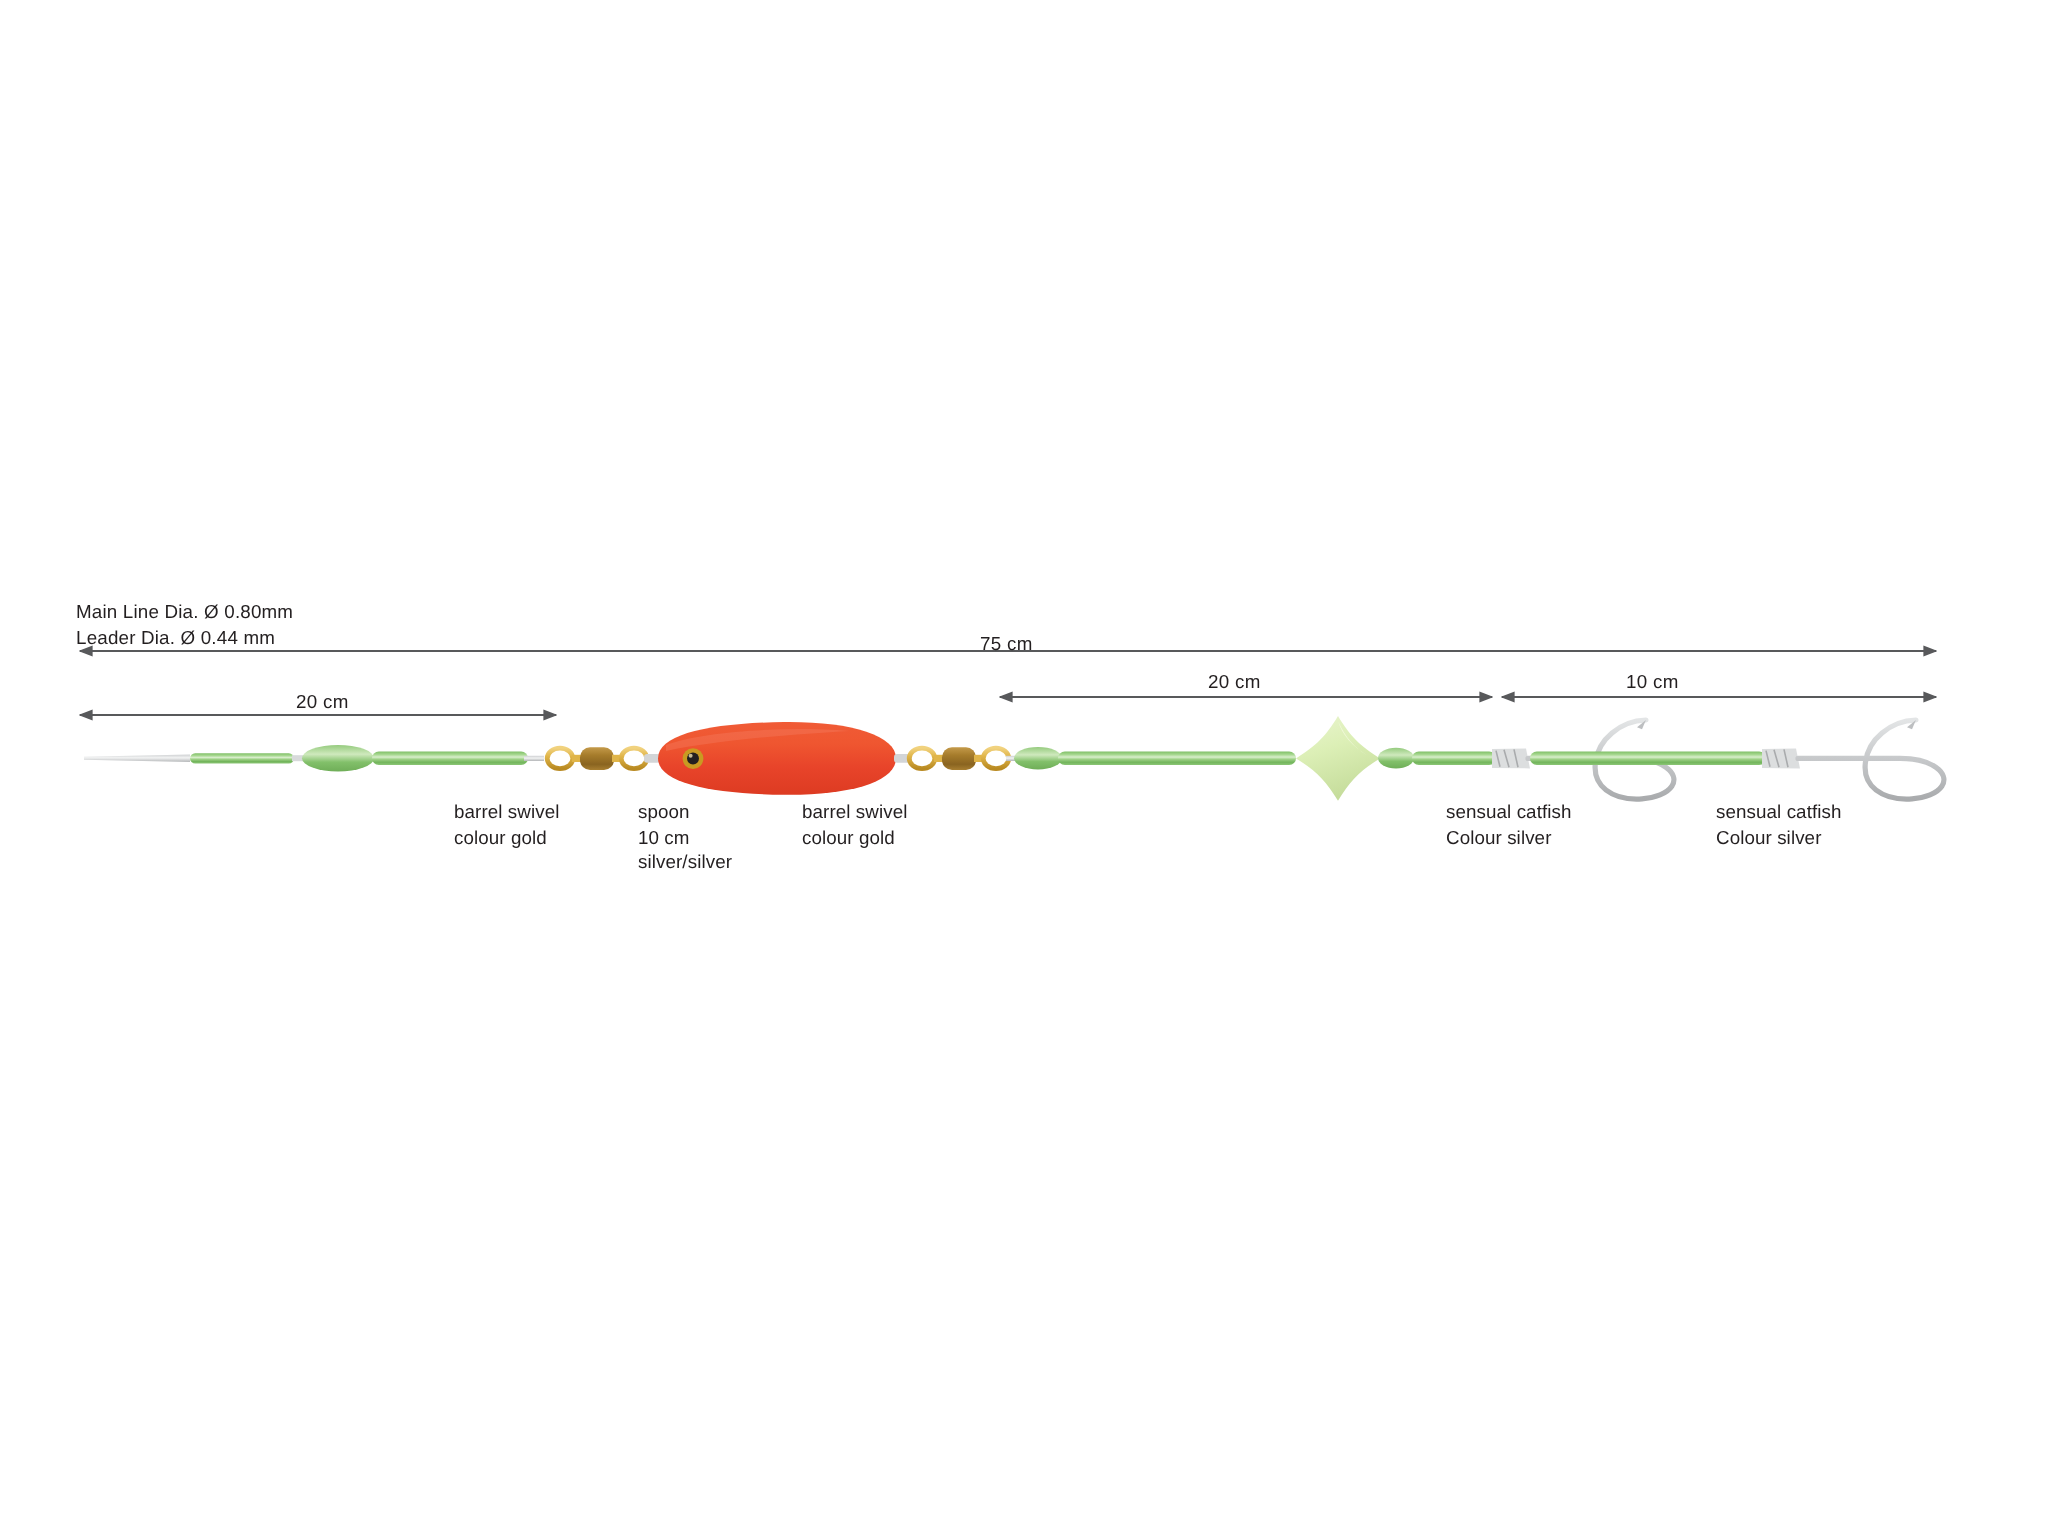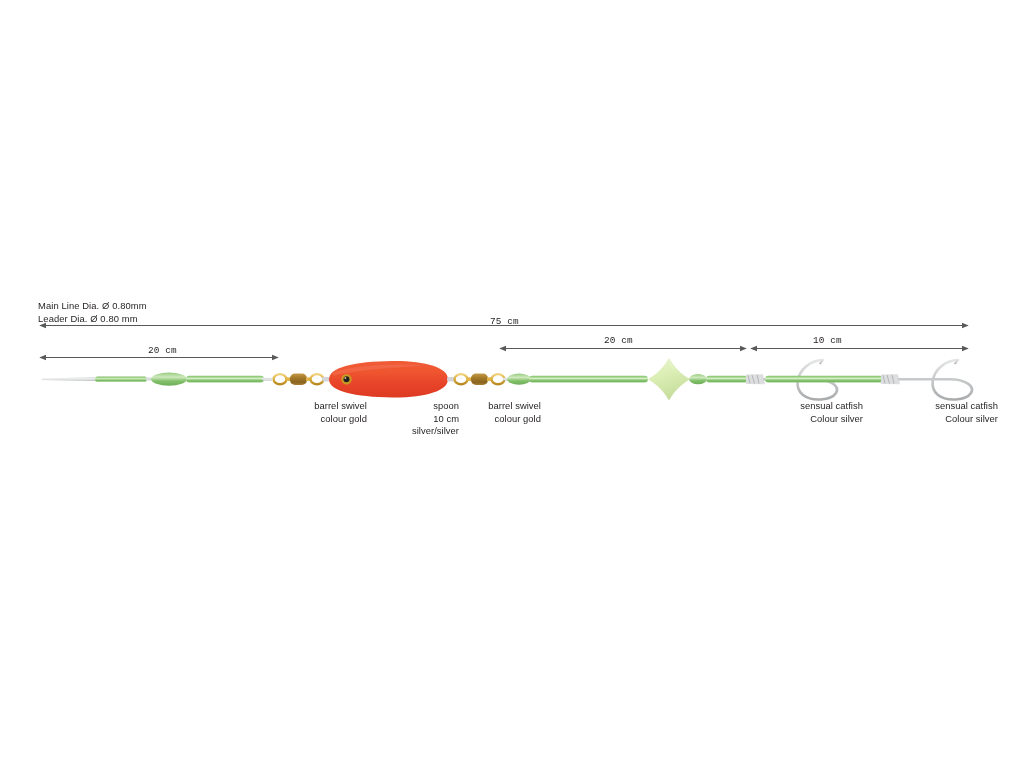--- a/index.html
+++ b/index.html
@@ -40,28 +40,27 @@
     color: #231f20;
     white-space: nowrap;
   }
   .spec-line { display: block; }
   .dim-label {
     position: absolute;
     font-size: 9.4px;
     color: #231f20;
     white-space: nowrap;
     letter-spacing: 0.15px;
-    font-family: Liberation Mono, monospace;
   }
   .part-label {
     position: absolute;
     font-size: 9.4px;
     line-height: 12.6px;
     color: #231f20;
-    text-align: right;
+    text-align: left;
     white-space: nowrap;
     letter-spacing: 0.05px;
   }
   .part-label span { display: block; }
 </style>
 </head>
 <body>
 
 <div id="rig-stage">
 
@@ -218,21 +217,21 @@
                C 966 379.2, 975 386.5, 971 393.0
                C 966 400.5, 947 402.0, 938 395.0
                C 929 388.0, 932 374.0, 941 366.5
                C 946 362.2, 952 360.2, 958 360.0" fill="none" stroke="url(#hookGrad)" stroke-width="2.6" stroke-linecap="round"></path>
       <path d="M 958 360.0 L 953.5 363.6 L 956.0 364.6 Z" fill="#bdbfc1"></path>
     </g>
   </svg>
 
   <div class="spec-block">
     <span class="spec-line">Main Line Dia. Ø 0.80mm</span>
-    <span class="spec-line">Leader Dia. Ø 0.80 mm</span>
+    <span class="spec-line">Leader Dia. Ø 0.44 mm</span>
   </div>
 
   <div class="dim-label" style="left:490px; top:316px;">75 cm</div>
   <div class="dim-label" style="left:148px; top:345px;">20 cm</div>
   <div class="dim-label" style="left:604px; top:335px;">20 cm</div>
   <div class="dim-label" style="left:813px; top:335px;">10 cm</div>
 
   <div class="part-label" style="left:227px; top:400px; width:140px;">
     <span>barrel swivel</span>
     <span>colour gold</span>

